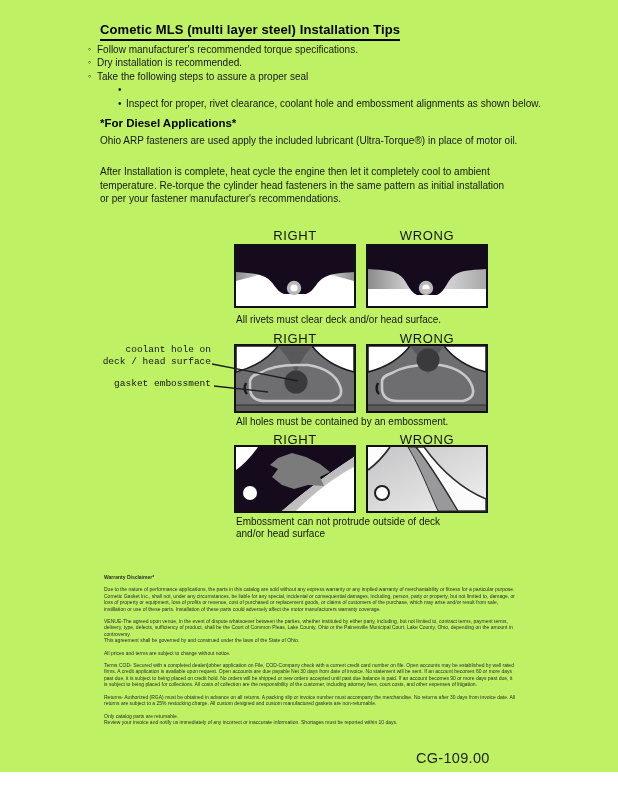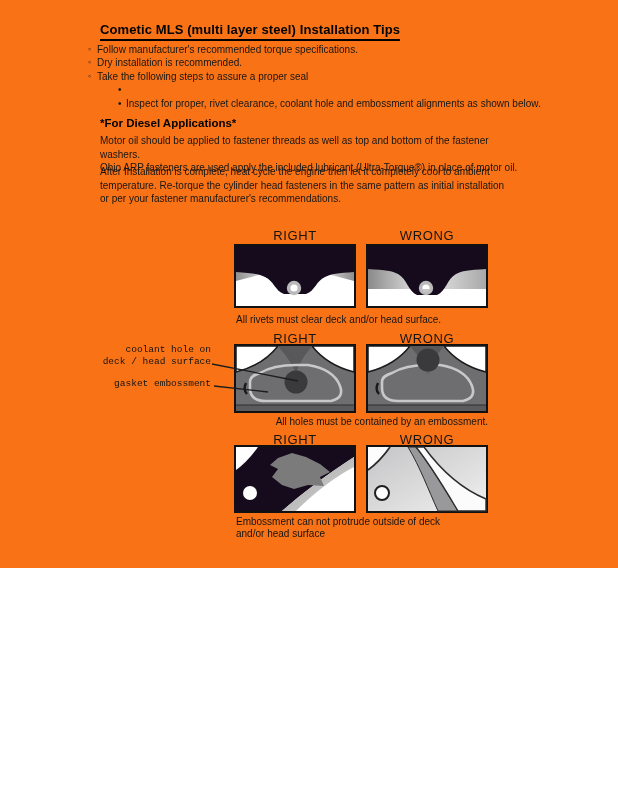--- a/index.html
+++ b/index.html
@@ -1,17 +1,17 @@
 <!DOCTYPE html>
 <html><head>
 <meta charset="utf-8">
 <style>
   html,body{margin:0;padding:0;background:#ffffff;}
   .page{
-    position:relative;width:618px;height:568px;background:#f97316;overflow:hidden;
+    position:relative;width:618px;height:772px;background:#bef264;overflow:hidden;
     font-family:"Liberation Sans","DejaVu Sans",sans-serif;color:#1a1a1a;
   }
   .abs{position:absolute;}
   .title{
     font-size:13px;font-weight:bold;color:#000;
     border-bottom:2px solid #000;padding-bottom:2px;letter-spacing:.1px;
   }
   .bullets{font-size:10px;line-height:13.4px;color:#161616;}
   .brow{display:flex;}
   .brow .mk{width:9px;flex:0 0 9px;text-align:left;font-size:9px;}
@@ -53,21 +53,20 @@
     </div>
     <div class="brow sub">
       <span class="mk">•</span>
       <span>Inspect for proper, rivet clearance, coolant hole and embossment alignments as shown below.</span>
     </div>
   </div>
 
   <div class="abs h2" style="left:100px;top:117px;">*For Diesel Applications*</div>
 
   <div class="abs para" style="left:100px;top:134px;width:430px;">
-    <div>Motor oil should be applied to fastener threads as well as top and bottom of the fastener washers.</div>
     <div>Ohio ARP fasteners are used apply the included lubricant (Ultra-Torque®) in place of motor oil.</div>
   </div>
 
   <div class="abs para" style="left:100px;top:165px;width:430px;">
     <div>After Installation is complete, heat cycle the engine then let it completely cool to ambient</div>
     <div>temperature. Re-torque the cylinder head fasteners in the same pattern as initial installation</div>
     <div>or per your fastener manufacturer's recommendations.</div>
   </div>
 
 
@@ -144,21 +143,21 @@
     <circle cx="62" cy="16" r="11.5" fill="#3a3a3d"></circle>
     <rect x="2" y="61" width="118" height="6" fill="#5b5b5d"></rect>
     <line x1="2" y1="61" x2="120" y2="61" stroke="#2e2e30" stroke-width="1"></line>
   </svg>
 
   <svg class="abs" style="left:210px;top:358px;" width="95" height="40" viewBox="0 0 95 40">
     <line x1="2" y1="6" x2="88" y2="23" stroke="#1d1d1d" stroke-width="1.3"></line>
     <line x1="4" y1="28" x2="58" y2="34" stroke="#1d1d1d" stroke-width="1.3"></line>
   </svg>
 
-  <div class="abs caption" style="left:236px;top:416px;width:252px;text-align:right;">All holes must be contained by an embossment.</div>
+  <div class="abs caption" style="left:236px;top:416px;width:252px;text-align:left;">All holes must be contained by an embossment.</div>
 
   <div class="abs dlabel" style="left:234px;top:432px;">RIGHT</div>
   <div class="abs dlabel" style="left:366px;top:432px;">WRONG</div>
 
   <svg class="abs" style="left:234px;top:445px;" width="122" height="68" viewBox="0 0 122 68">
     <defs>
       <linearGradient id="band3" x1="0" y1="0" x2="1" y2="1">
         <stop offset="0" stop-color="#9a9a9a"></stop>
           <stop offset="1" stop-color="#dedede"></stop>
       </linearGradient>

